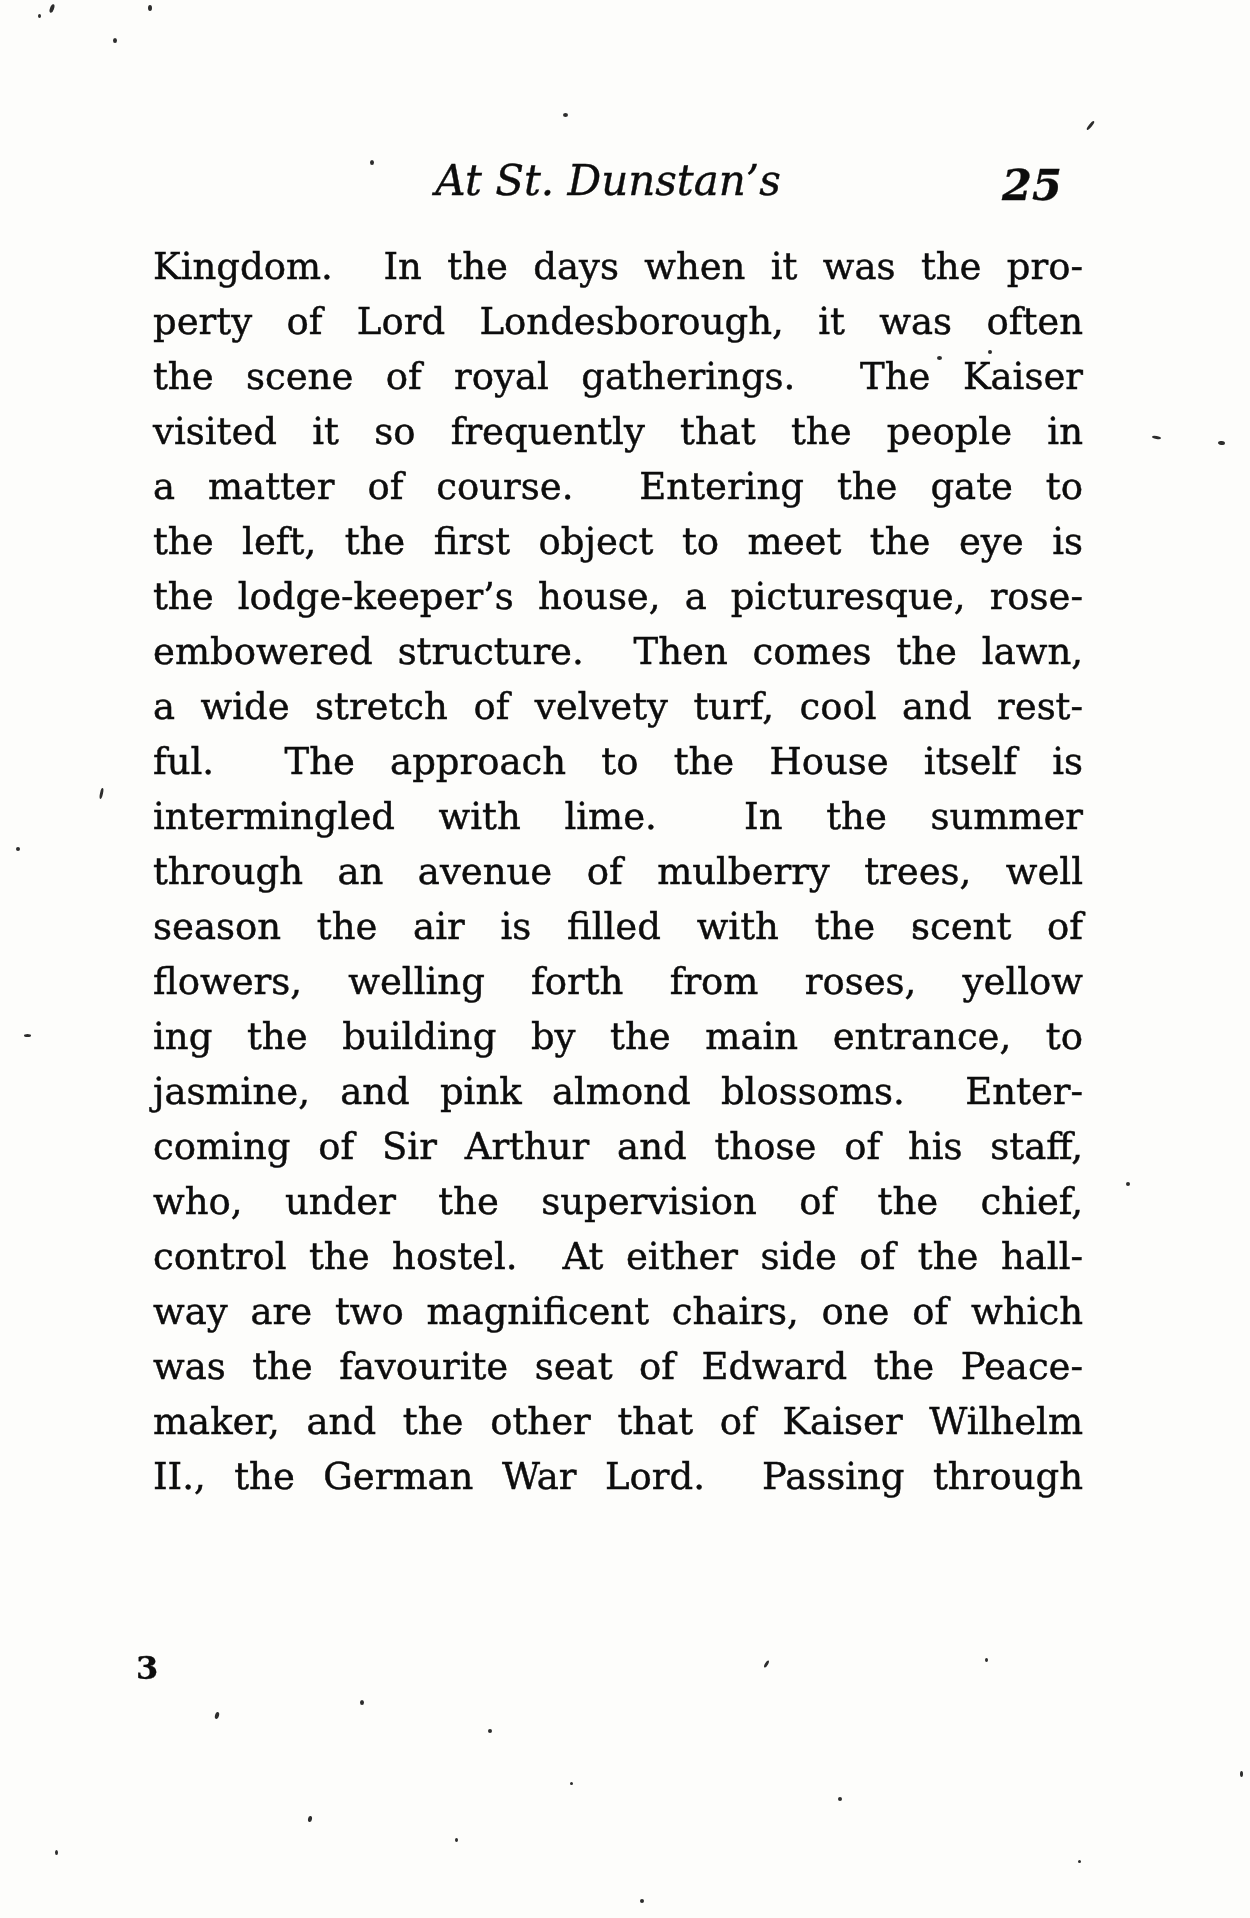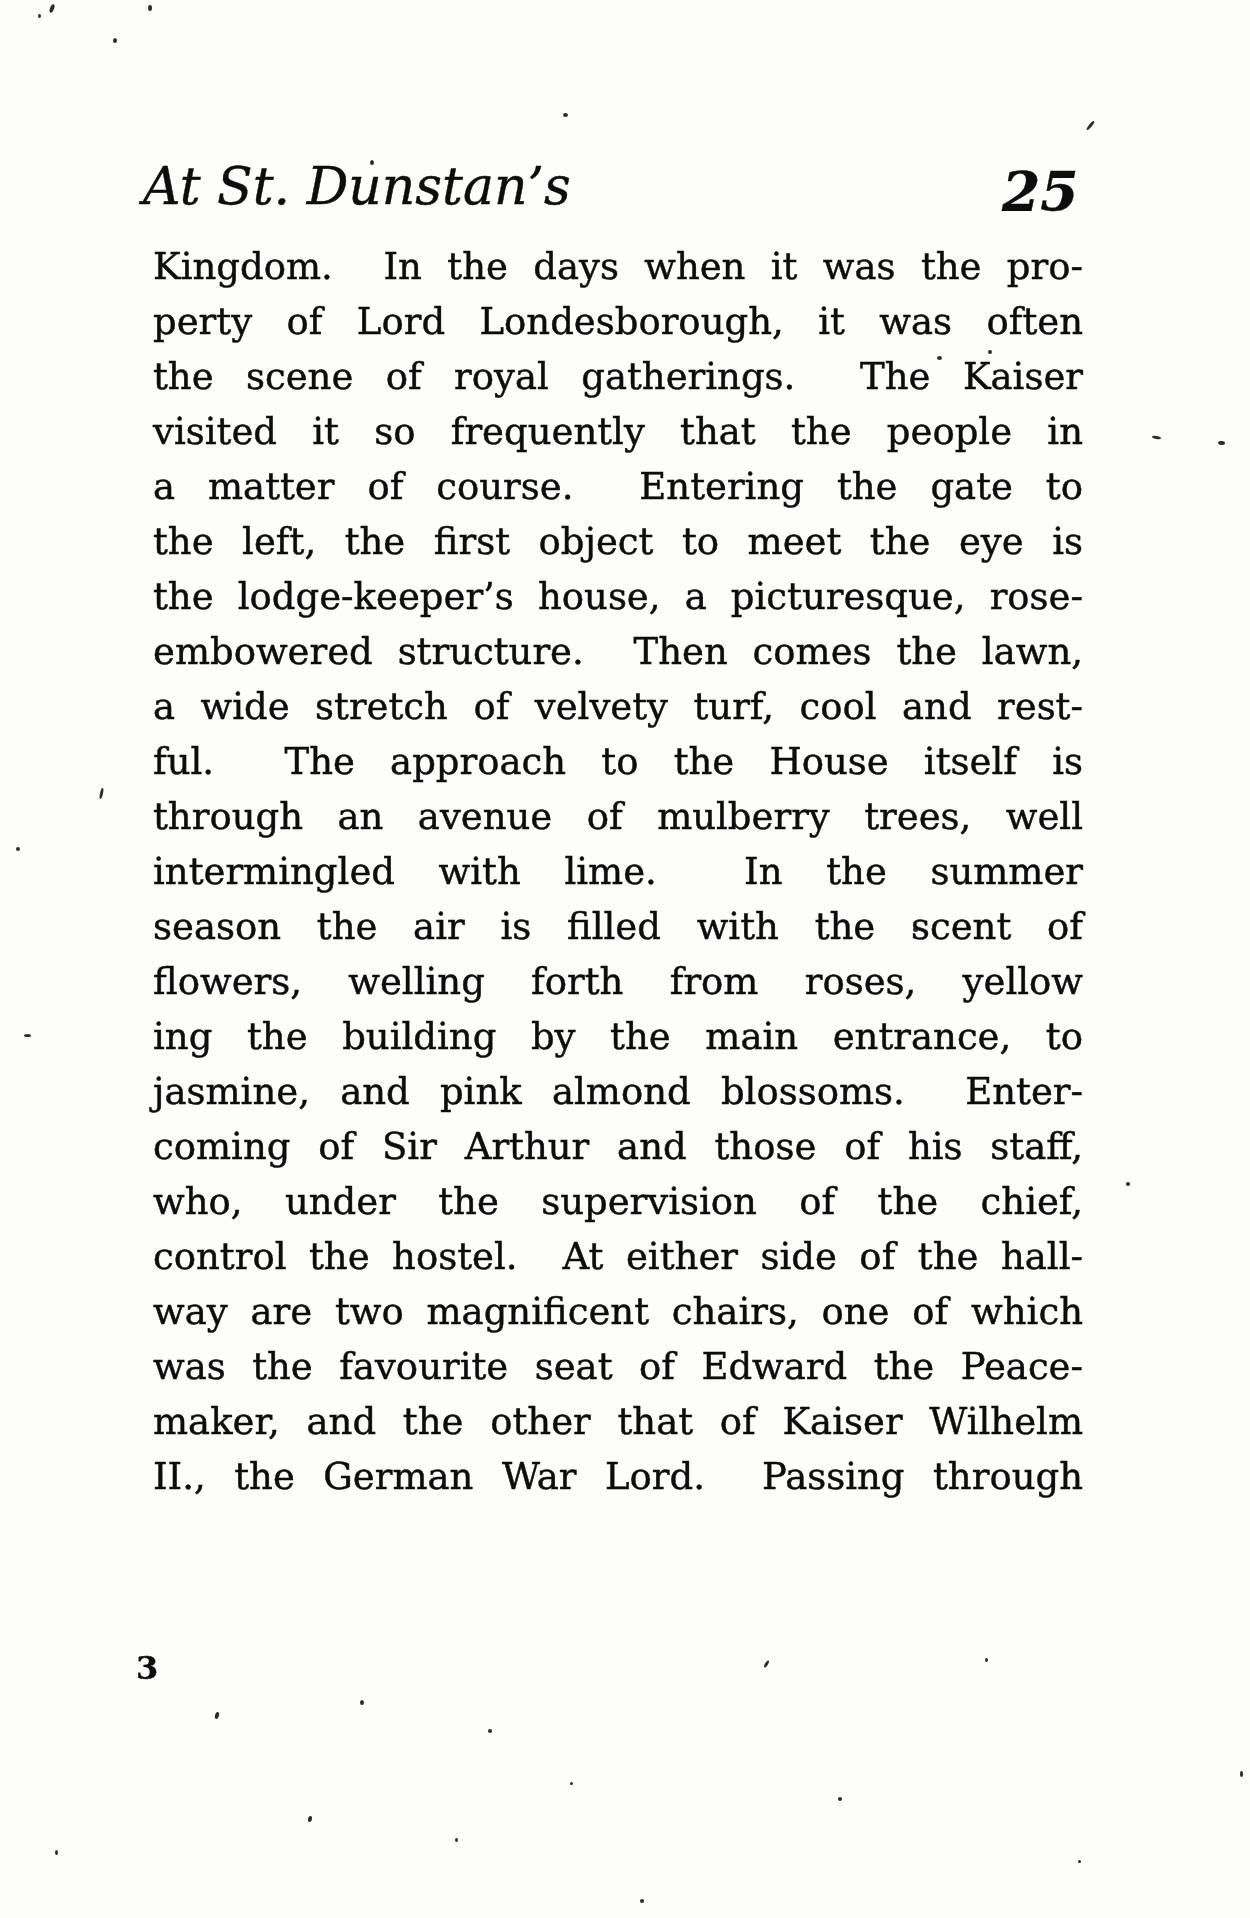--- a/index.html
+++ b/index.html
@@ -17,31 +17,32 @@
   }
   .page {
     position: absolute;
     inset: 0;
   }
   .running-header-title {
     position: absolute;
     left: 143px;
     top: 160px;
     width: 930px;
-    font-size: 52px;
+    text-align: center;
+    font-size: 42px;
     line-height: 1;
     font-style: italic;
     -webkit-text-stroke: 0.4px currentColor;
     white-space: nowrap;
   }
   .page-number {
     position: absolute;
     left: 1002px;
     top: 164px;
-    font-size: 55px;
+    font-size: 43px;
     line-height: 1;
     font-weight: bold;
     font-style: italic;
     -webkit-text-stroke: 0.3px currentColor;
   }
   .page-body {
     position: absolute;
     left: 153px;
     top: 239px;
     width: 930px;
@@ -85,22 +86,22 @@
     <div class="body-line">Kingdom.&nbsp; In the days when it was the pro-</div>
     <div class="body-line">perty of Lord Londesborough, it was often</div>
     <div class="body-line">the scene of royal gatherings.&nbsp; The Kaiser</div>
     <div class="body-line">visited it so frequently that the people in</div>
     <div class="body-line">a matter of course.&nbsp; Entering the gate to</div>
     <div class="body-line">the left, the first object to meet the eye is</div>
     <div class="body-line">the lodge-keeper’s house, a picturesque, rose-</div>
     <div class="body-line">embowered structure.&nbsp; Then comes the lawn,</div>
     <div class="body-line">a wide stretch of velvety turf, cool and rest-</div>
     <div class="body-line">ful.&nbsp; The approach to the House itself is</div>
+    <div class="body-line">intermingled with lime.&nbsp; In the summer</div>
     <div class="body-line">through an avenue of mulberry trees, well</div>
-    <div class="body-line">intermingled with lime.&nbsp; In the summer</div>
     <div class="body-line">season the air is filled with the scent of</div>
     <div class="body-line">flowers, welling forth from roses, yellow</div>
     <div class="body-line">ing the building by the main entrance, to</div>
     <div class="body-line">jasmine, and pink almond blossoms.&nbsp; Enter-</div>
     <div class="body-line">coming of Sir Arthur and those of his staff,</div>
     <div class="body-line">who, under the supervision of the chief,</div>
     <div class="body-line">control the hostel.&nbsp; At either side of the hall-</div>
     <div class="body-line">way are two magnificent chairs, one of which</div>
     <div class="body-line">was the favourite seat of Edward the Peace-</div>
     <div class="body-line">maker, and the other that of Kaiser Wilhelm</div>

